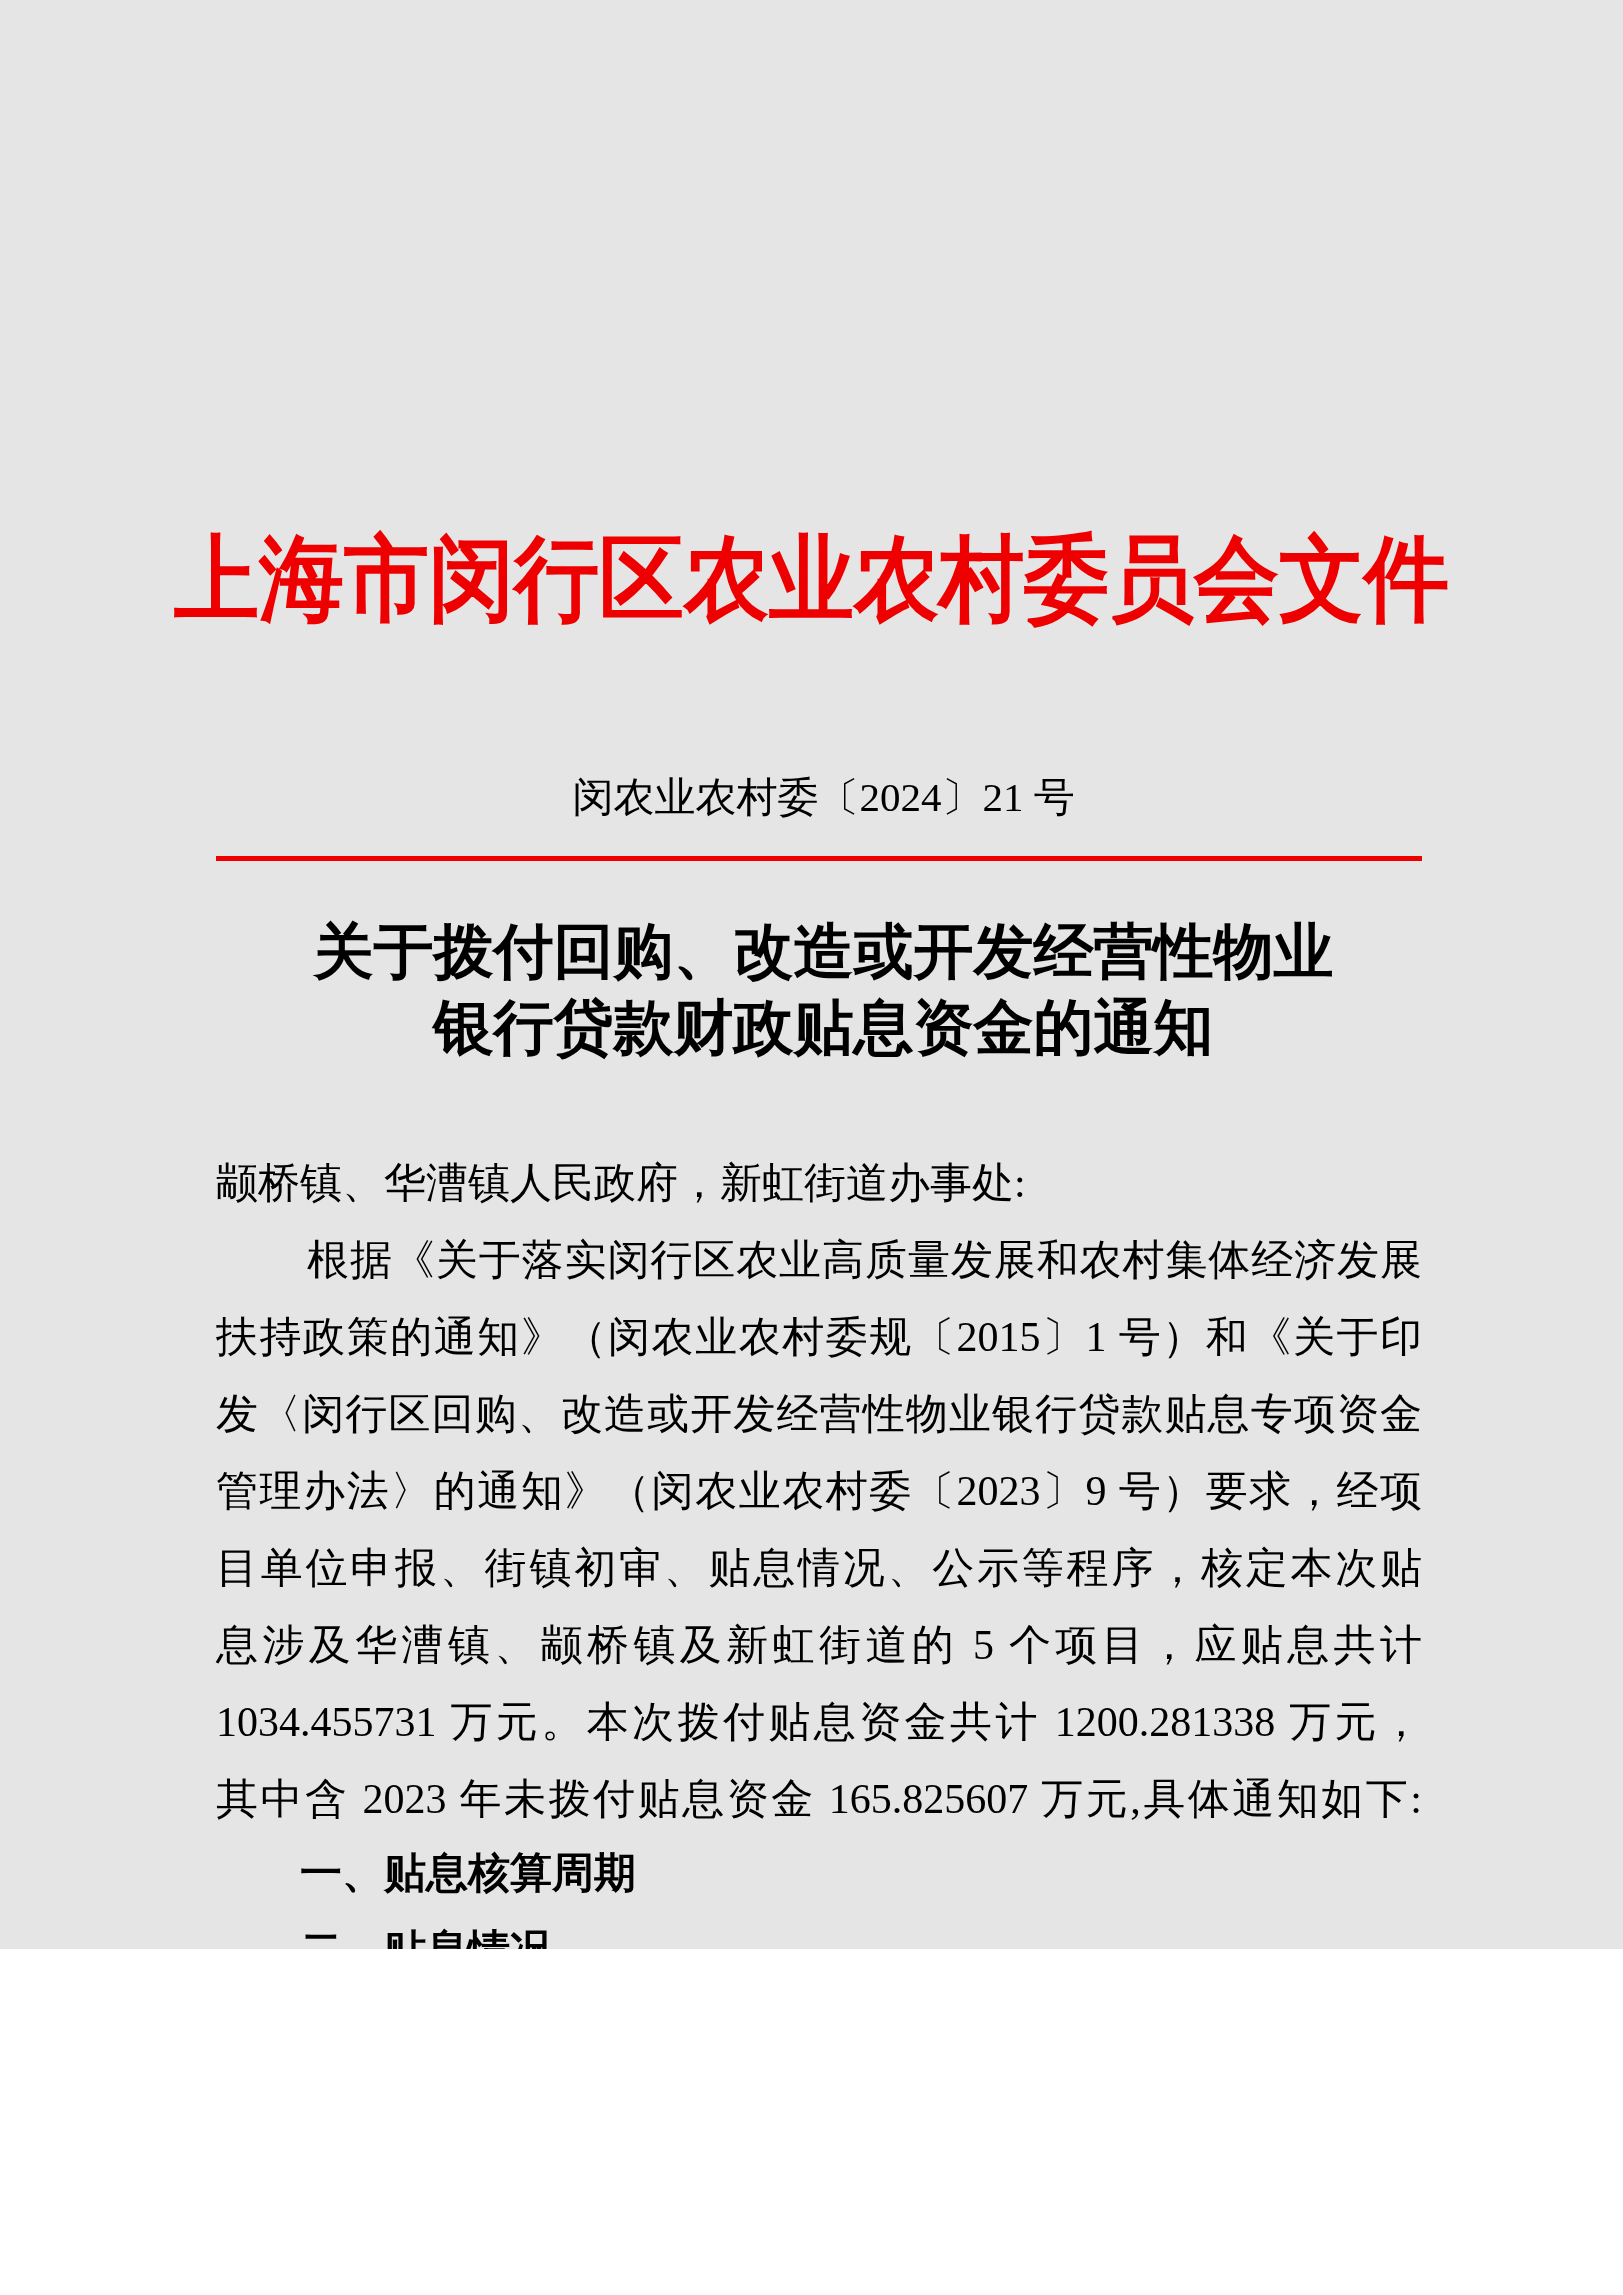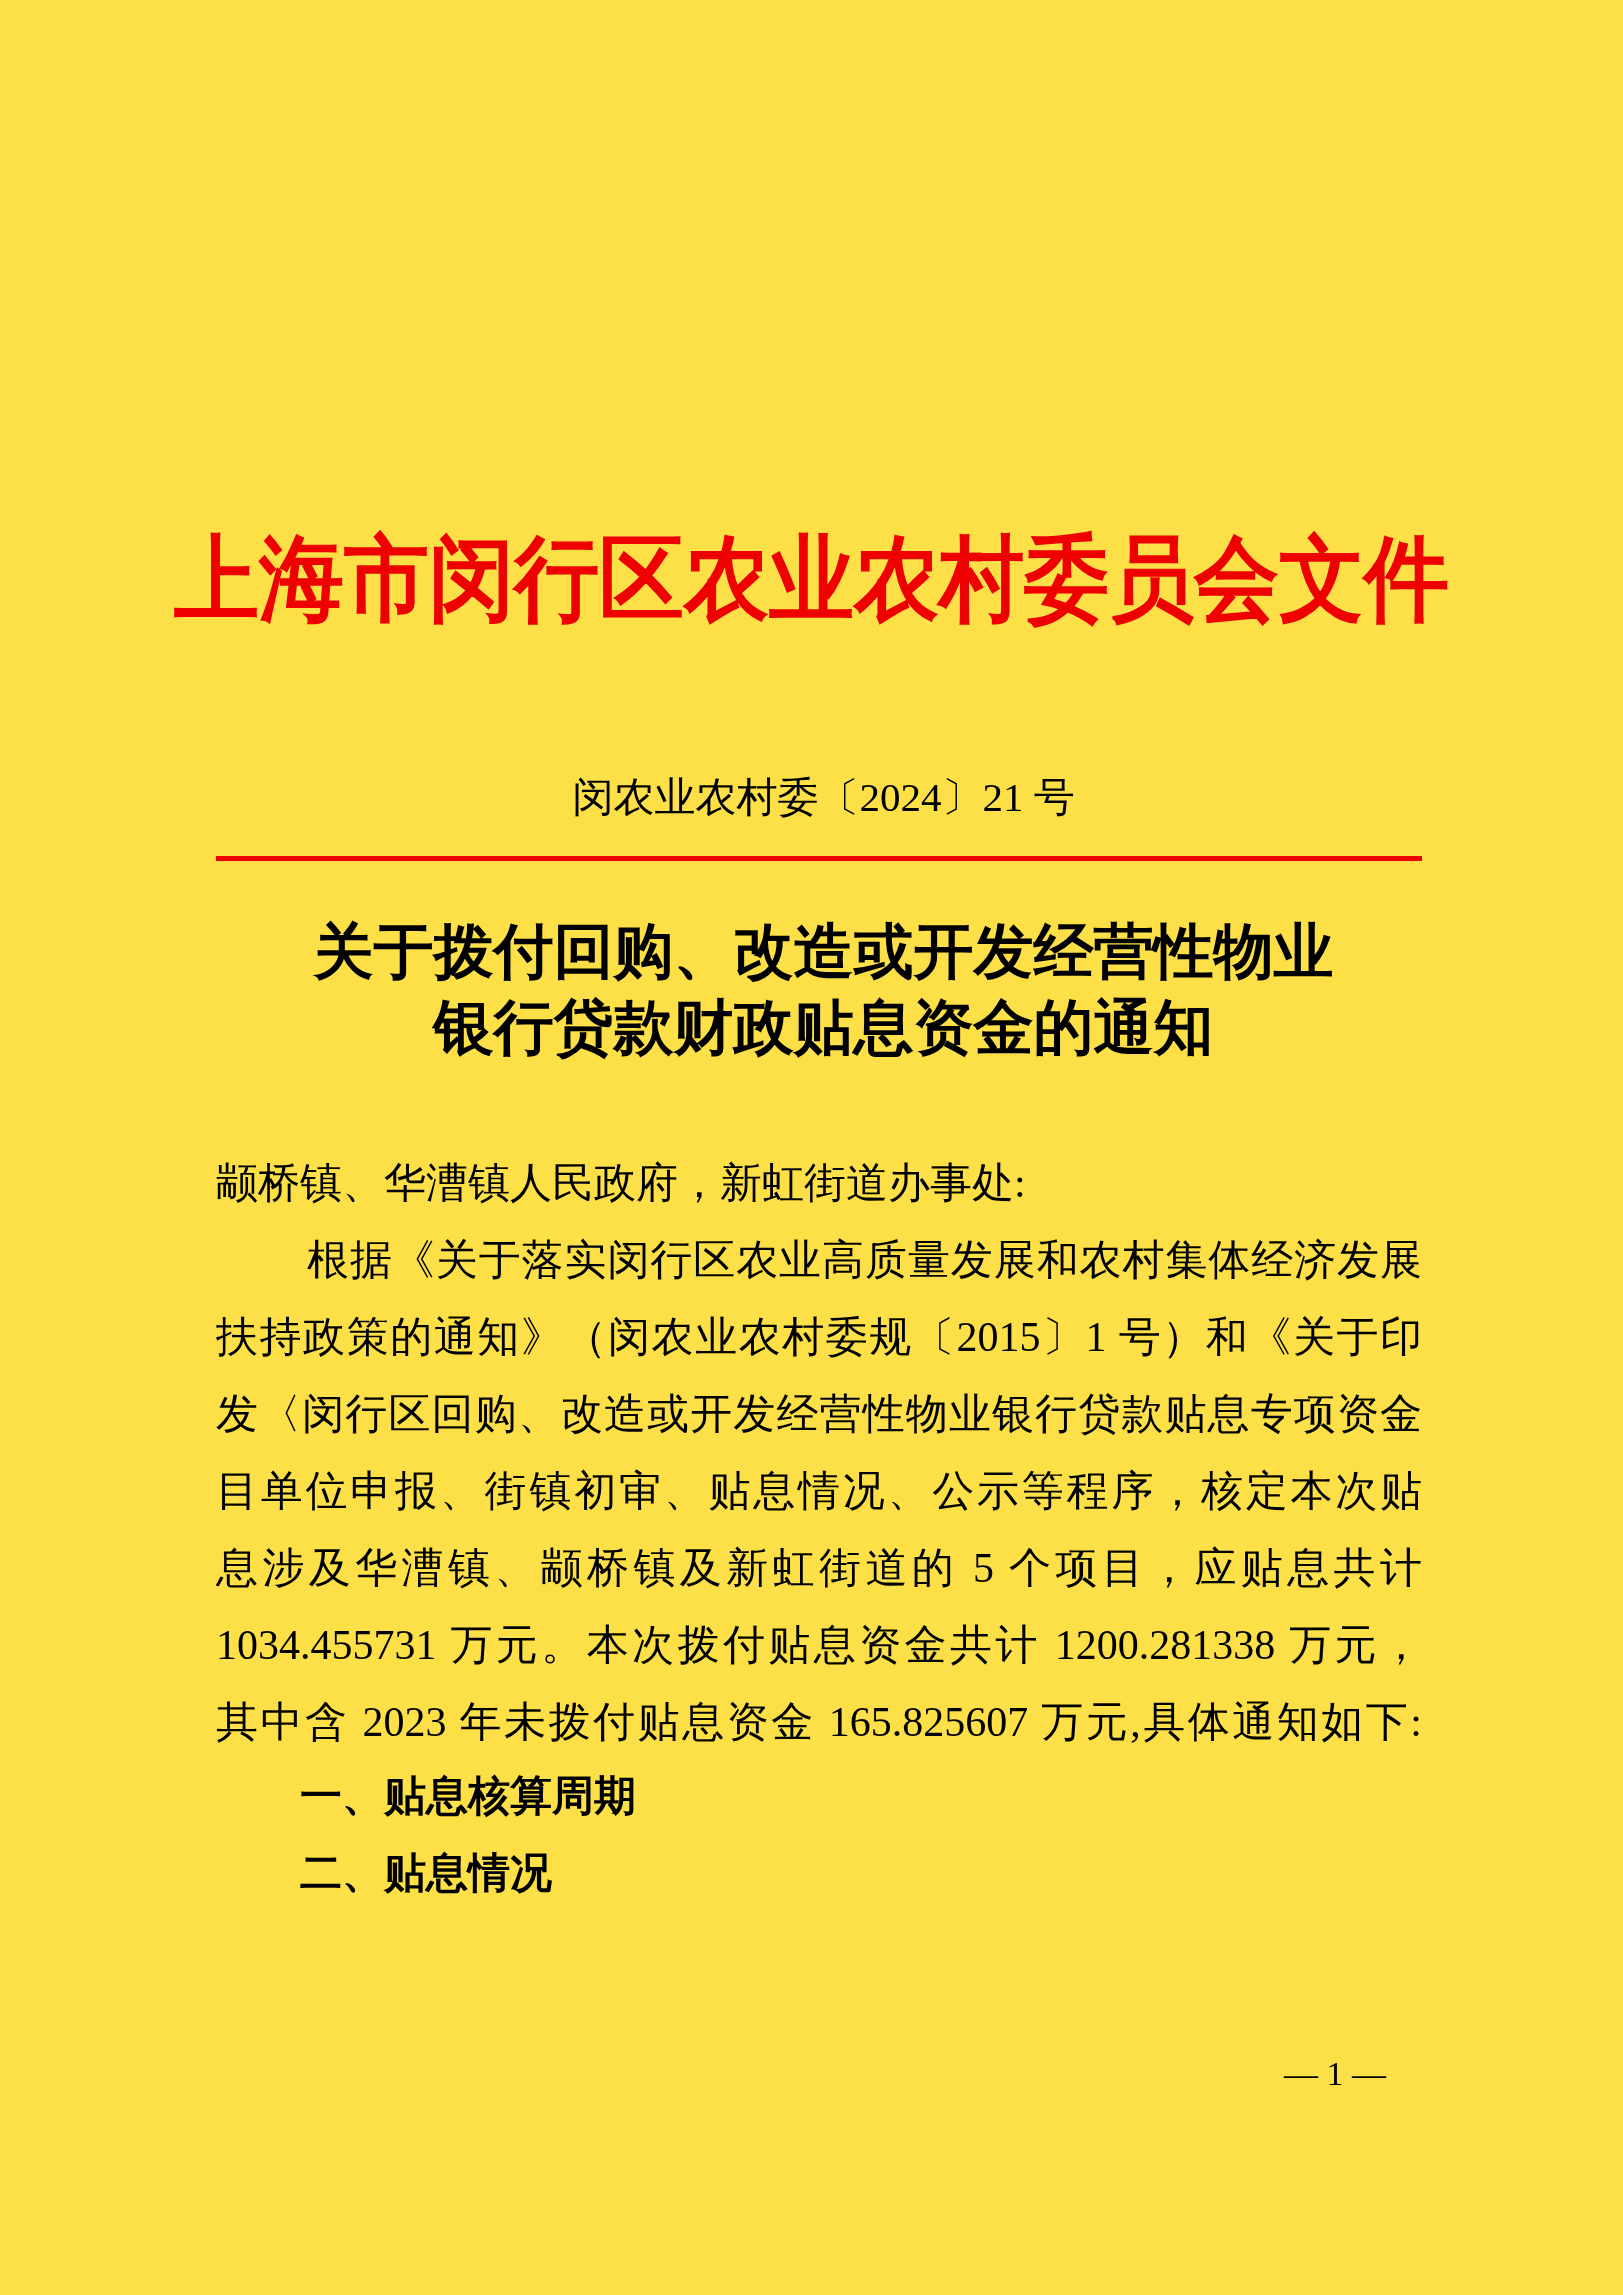--- a/index.html
+++ b/index.html
@@ -3,22 +3,22 @@
 <meta charset="utf-8">
 <style>
   html, body {
     margin: 0;
     padding: 0;
     background: #ffffff;
   }
   .page {
     position: relative;
     width: 1623px;
-    height: 2295px;
-    background: #fde047;
+    height: 1949px;
+    background: #e5e5e5;
     overflow: hidden;
     color: #000000;
     font-family: "Liberation Serif", "DejaVu Serif", serif;
   }
   
   .banner {
     position: absolute;
     top: 528px;
     left: 0;
     width: 100%;
@@ -112,20 +112,21 @@
   <div class="doctitle">
     <div>关于拨付回购、改造或开发经营性物业</div>
     <div>银行贷款财政贴息资金的通知</div>
   </div>
 
   <div class="bodyblock">
     <div class="line">颛桥镇、华漕镇人民政府，新虹街道办事处:</div>
     <div class="line justify indent">根据《关于落实闵行区农业高质量发展和农村集体经济发展</div>
     <div class="line justify">扶持政策的通知》（闵农业农村委规〔2015〕1 号）和《关于印</div>
     <div class="line justify">发〈闵行区回购、改造或开发经营性物业银行贷款贴息专项资金</div>
+    <div class="line justify">管理办法〉的通知》（闵农业农村委〔2023〕9 号）要求，经项</div>
     <div class="line justify">目单位申报、街镇初审、贴息情况、公示等程序，核定本次贴</div>
     <div class="line justify">息涉及华漕镇、颛桥镇及新虹街道的 5 个项目，应贴息共计</div>
     <div class="line justify">1034.455731 万元。本次拨付贴息资金共计 1200.281338 万元，</div>
     <div class="line justify">其中含 2023 年未拨付贴息资金 165.825607 万元,具体通知如下:</div>
     <div class="line heading">一、贴息核算周期</div>
     <div class="line heading">二、贴息情况</div>
   </div>
 
   <div class="pagenum">— 1 —</div>
 

